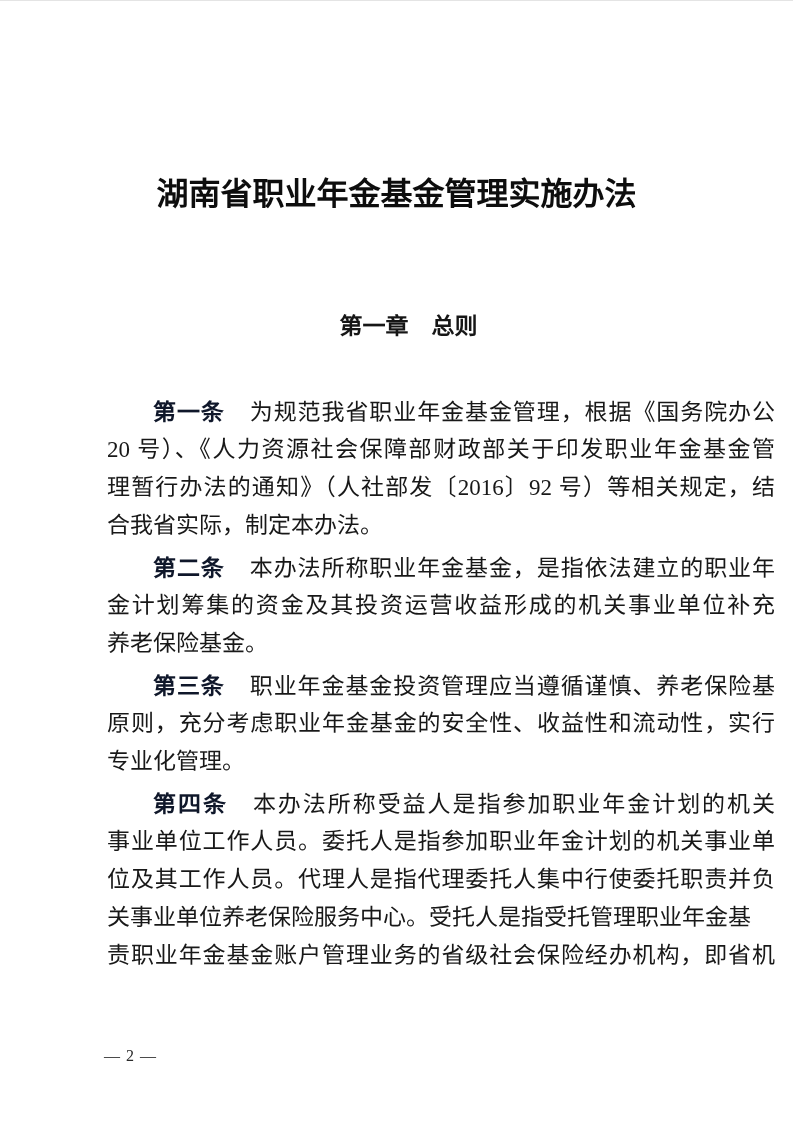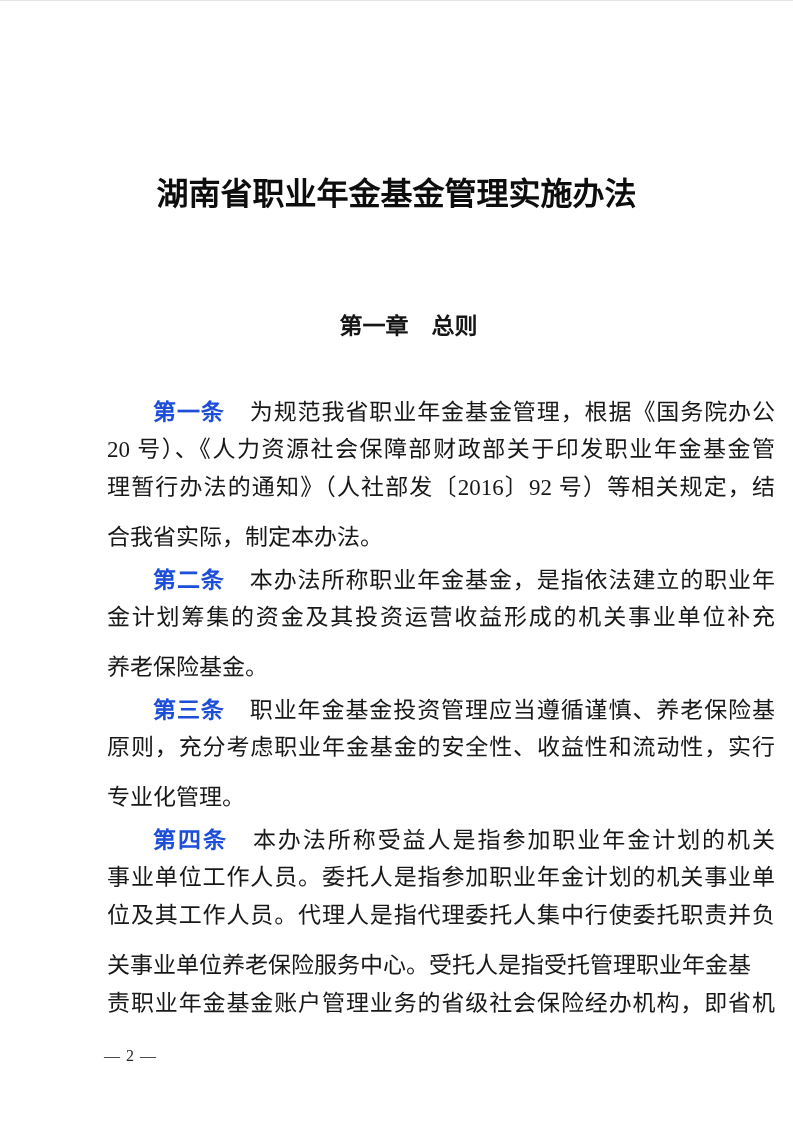--- a/index.html
+++ b/index.html
@@ -63,27 +63,26 @@
     overflow: hidden;
     text-align: justify;
     text-align-last: justify;
     color: #181818;
   }
   .line.first {
     text-indent: 46px;
   }
   .line.last {
     text-align-last: left;
-    margin-top: 12px;
   }
   .clause-label {
     font-family: "Liberation Sans", sans-serif;
     font-weight: 700;
     margin-right: 25px;
-    color: #1d4ed8;
+    color: #0f172a;
   }
   .page-number {
     position: absolute;
     left: 104px;
     top: 1041px;
     font-size: 16px;
     line-height: 28px;
     letter-spacing: 1px;
     color: #2a2a2a;
     font-family: "Liberation Serif", serif;

